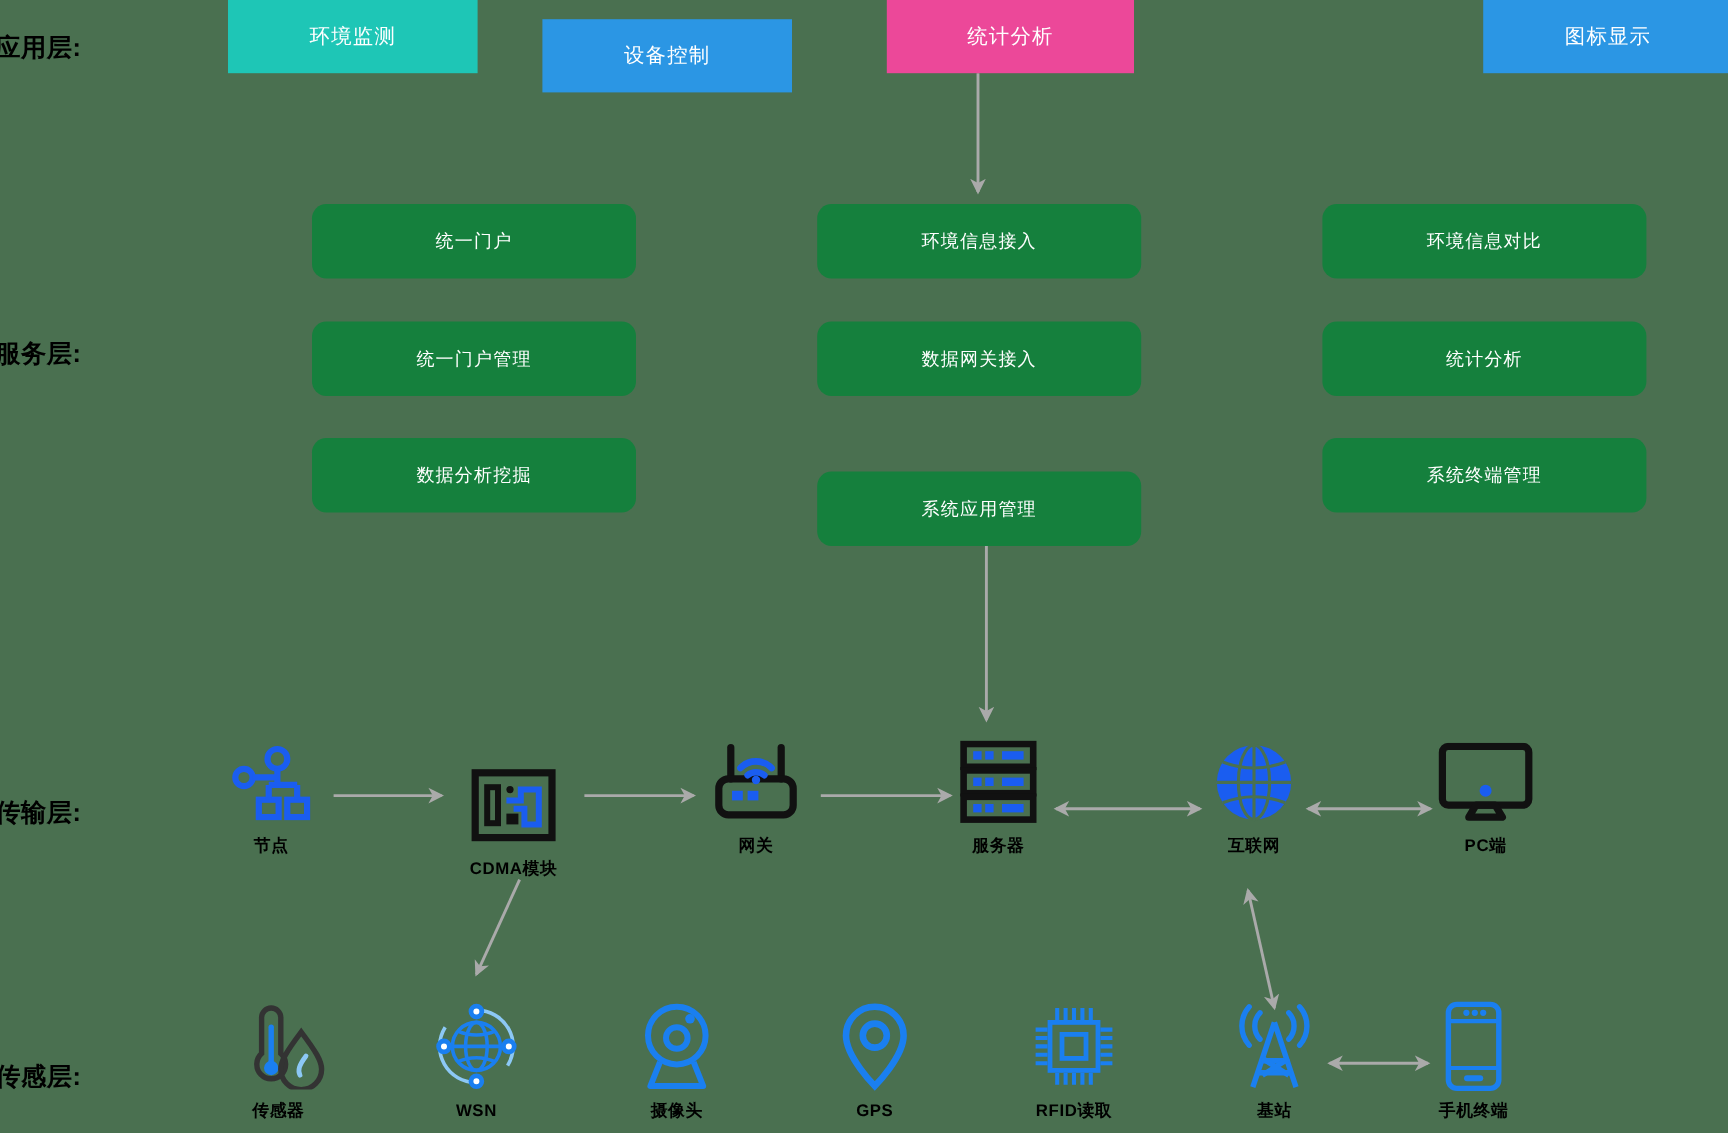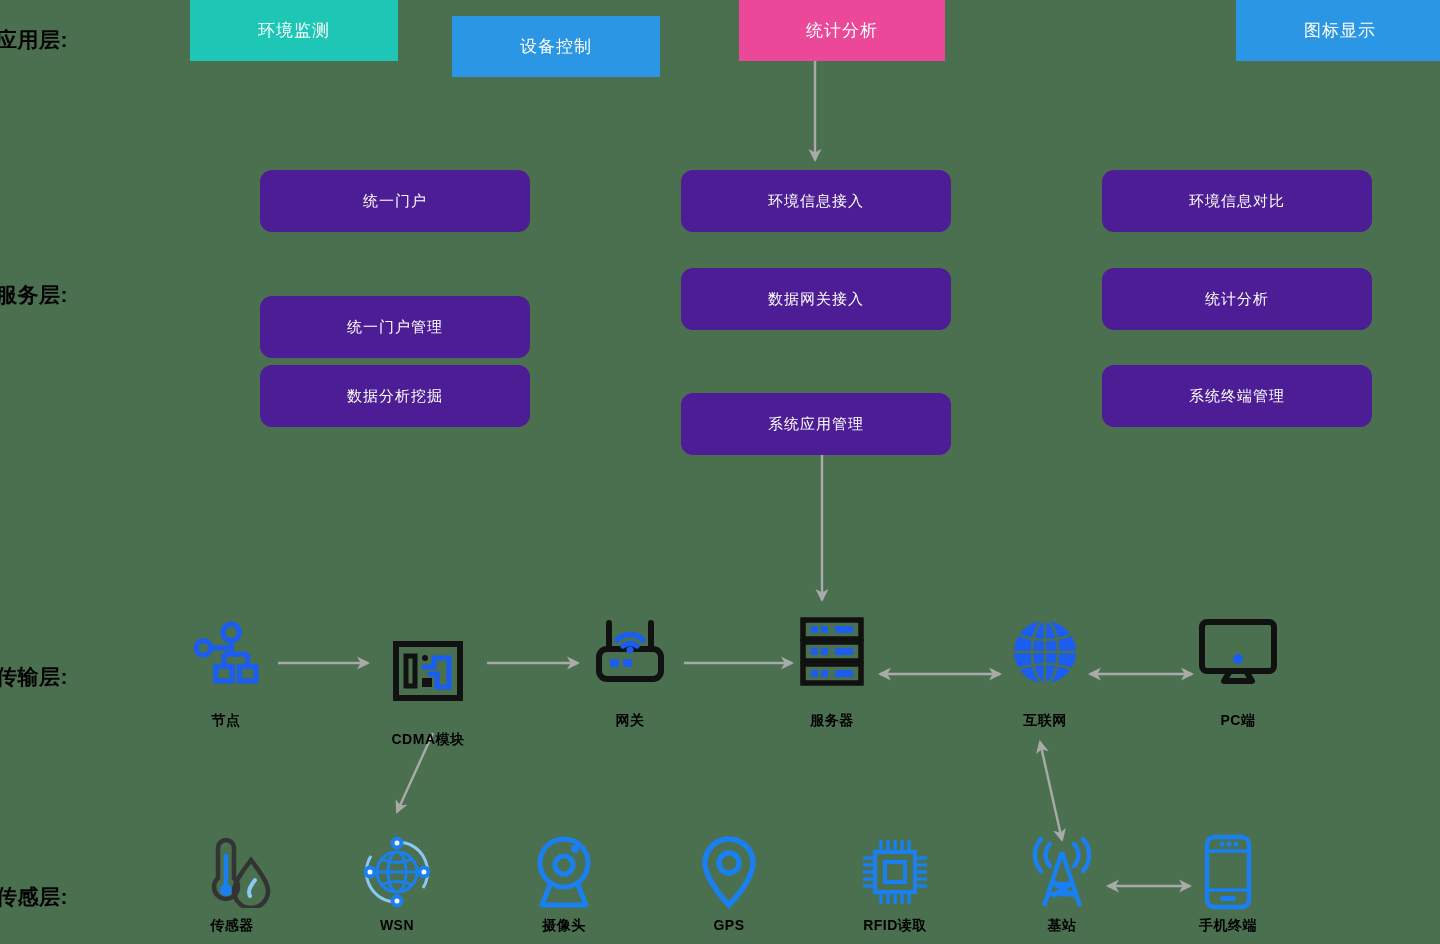--- a/index.html
+++ b/index.html
@@ -29,37 +29,37 @@
     color: #ffffff;
     font-size: 17px;
     letter-spacing: 1px;
   }
 
   
   .svc-box {
     position: absolute;
     width: 270px; height: 62px;
     border-radius: 12px;
-    background: #4c1d95;
+    background: #15803d;
     display: flex; align-items: center; justify-content: center;
     color: #ffffff;
     font-size: 15px;
     letter-spacing: 1px;
     font-family: Liberation Mono, monospace;
   }
 
   
   .node {
     position: absolute;
     width: 120px;
     display: flex; flex-direction: column; align-items: center;
   }
   .node .glyph { height: 70px; display: flex; align-items: center; justify-content: center; }
   .node .cap {
-    margin-top: 25px;
+    margin-top: 9px;
     font-size: 14px; font-weight: 700; color: #000;
     white-space: nowrap; letter-spacing: 0.5px;
   }
   .node.sensor .glyph { height: 78px; }
   .node.sensor .cap { margin-top: 6px; text-align: center; }
 
   
   #wires { position: absolute; left: 0; top: 0; width: 1440px; height: 944px; pointer-events: none; }
 </style>
 </head>
@@ -101,21 +101,21 @@
   <div class="layer-label" style="left:-4px; top:281px;">服务层:</div>
   <div class="layer-label" style="left:-4px; top:663px;">传输层:</div>
   <div class="layer-label" style="left:-4px; top:883px;">传感层:</div>
 
   <div class="app-box" style="left:190px; top:0; width:208px; background:#1ec6b6;">环境监测</div>
   <div class="app-box" style="left:452px; top:16px; width:208px; background:#2b96e4;">设备控制</div>
   <div class="app-box" style="left:739px; top:0; width:206px; background:#ec4899;">统计分析</div>
   <div class="app-box" style="left:1236px; top:0; width:208px; background:#2b96e4;">图标显示</div>
 
   <div class="svc-box" style="left:260px; top:170px;">统一门户</div>
-  <div class="svc-box" style="left:260px; top:268px;margin-top:28px;">统一门户管理</div>
+  <div class="svc-box" style="left:260px; top:268px;">统一门户管理</div>
   <div class="svc-box" style="left:260px; top:365px;">数据分析挖掘</div>
 
   <div class="svc-box" style="left:681px; top:170px;">环境信息接入</div>
   <div class="svc-box" style="left:681px; top:268px;">数据网关接入</div>
   <div class="svc-box" style="left:681px; top:365px;margin-top:28px;">系统应用管理</div>
 
   <div class="svc-box" style="left:1102px; top:170px;">环境信息对比</div>
   <div class="svc-box" style="left:1102px; top:268px;">统计分析</div>
   <div class="svc-box" style="left:1102px; top:365px;">系统终端管理</div>
 

